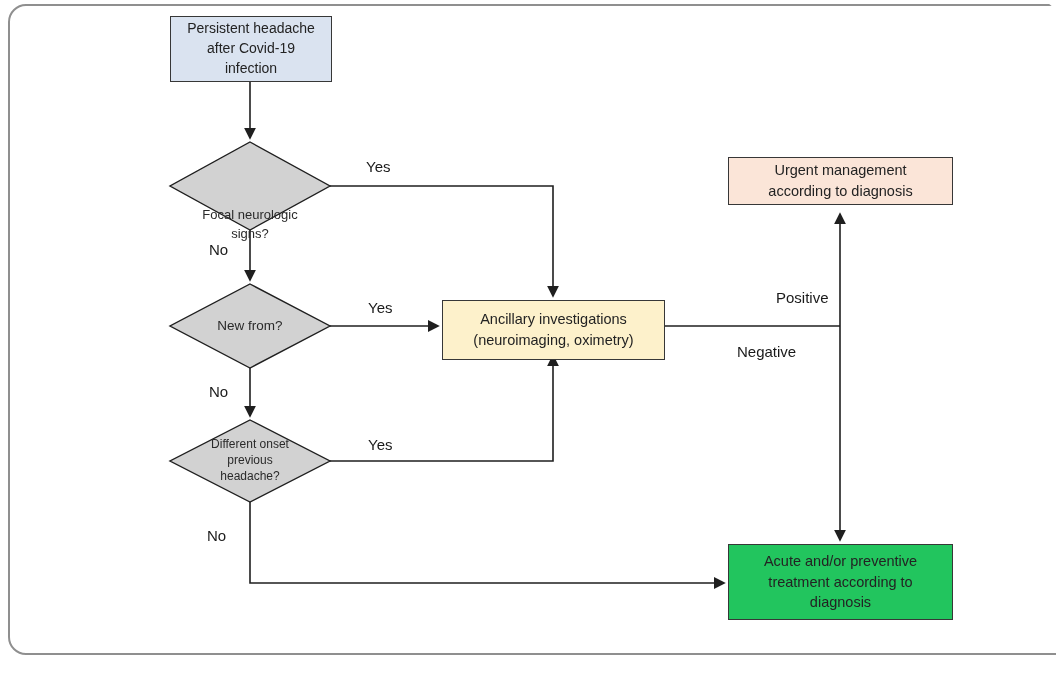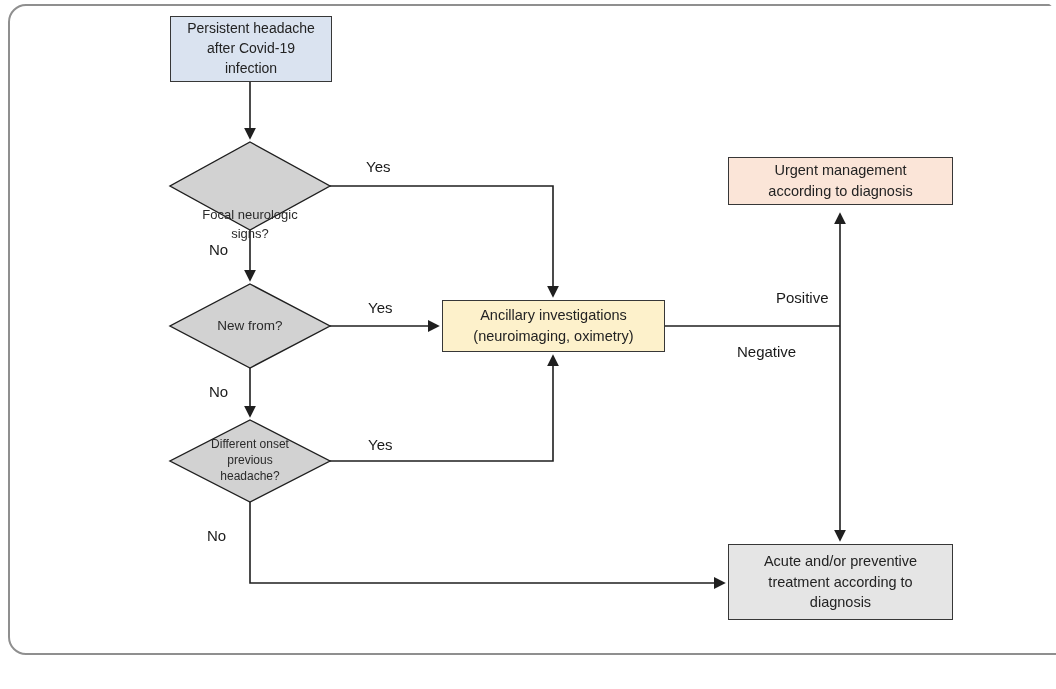--- a/index.html
+++ b/index.html
@@ -34,23 +34,23 @@
     align-items: center;
     justify-content: center;
     text-align: center;
     border: 1.6px solid #373737;
     font-size: 14px;
     line-height: 1.42;
     color: #232323;
     padding: 2px 12px;
   }
   .node.start     { left: 170px; top: 16px;  width: 162px; height: 66px; background: #dae3f0; }
-  .node.ancillary { left: 442px; top: 300px; width: 223px; height: 52px; background: #fdf1cb; font-size: 14.5px; }
+  .node.ancillary { left: 442px; top: 300px; width: 223px; height: 60px; background: #fdf1cb; font-size: 14.5px; }
   .node.urgent    { left: 728px; top: 157px; width: 225px; height: 48px; background: #fbe5d8; font-size: 14.5px; }
-  .node.treat     { left: 728px; top: 544px; width: 225px; height: 76px; background: #e5e5e5; font-size: 14.5px; }
+  .node.treat     { left: 728px; top: 544px; width: 225px; height: 76px; background: #22c55e; font-size: 14.5px; }
   .diamond-label {
     position: absolute;
     text-align: center;
     color: #2a2a2a;
   }
   .dl1 { left: 195px; top: 162px; width: 110px; font-size: 13px;   line-height: 1.45; margin-top: 44px; }
   .dl2 { left: 178px; top: 317px; width: 144px; font-size: 13.5px; line-height: 1.4; }
   .dl3 { left: 202px; top: 437px; width: 96px;  font-size: 12px;   line-height: 1.33; }
   .edge-label {
     position: absolute;

